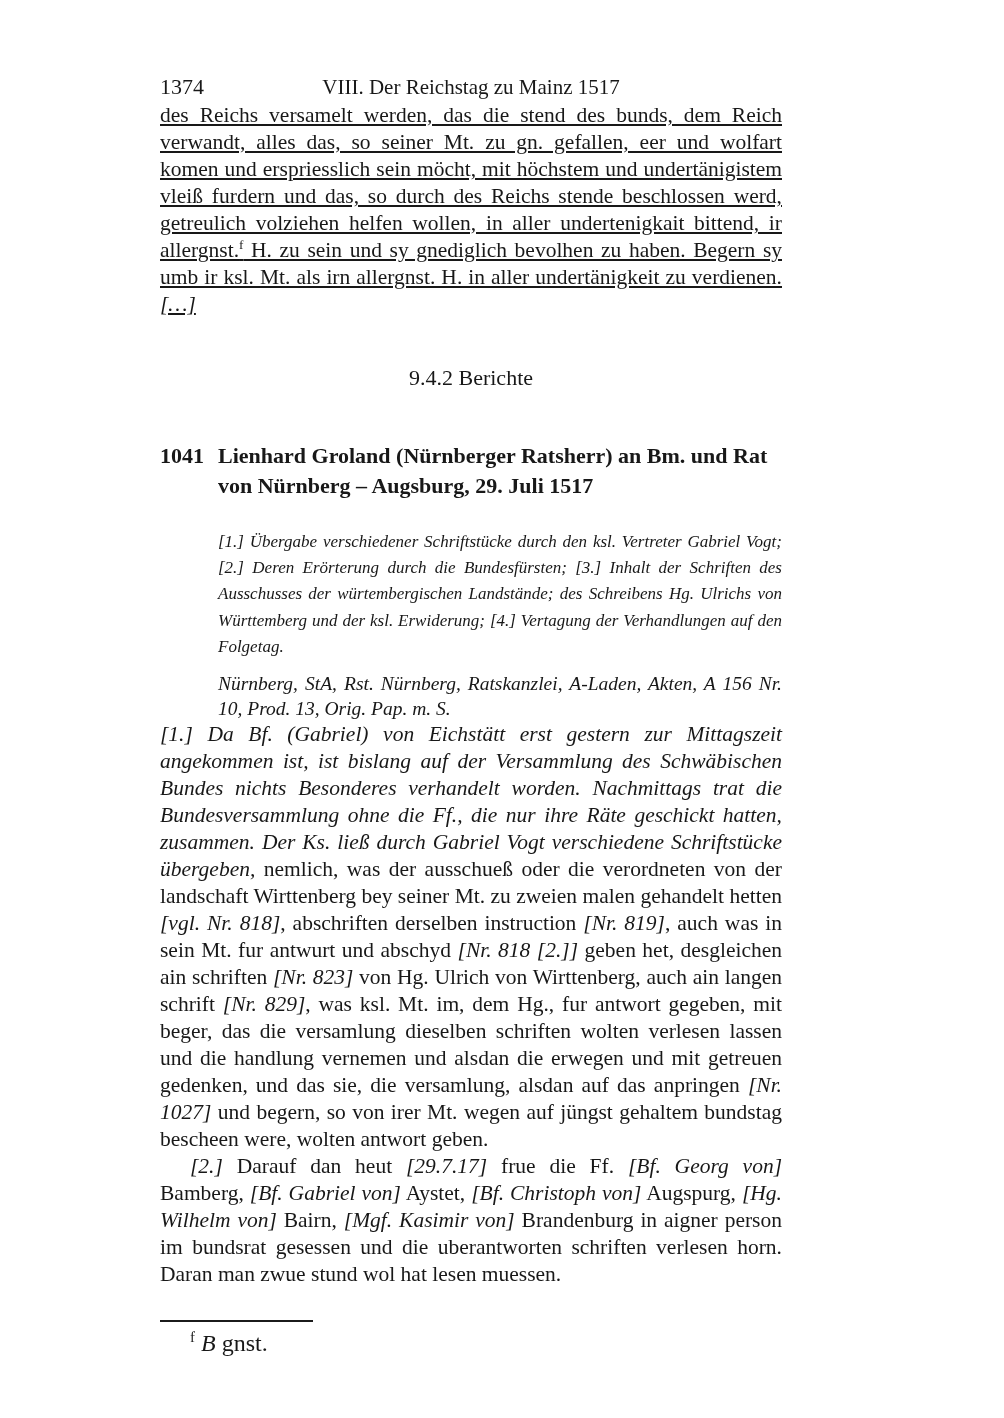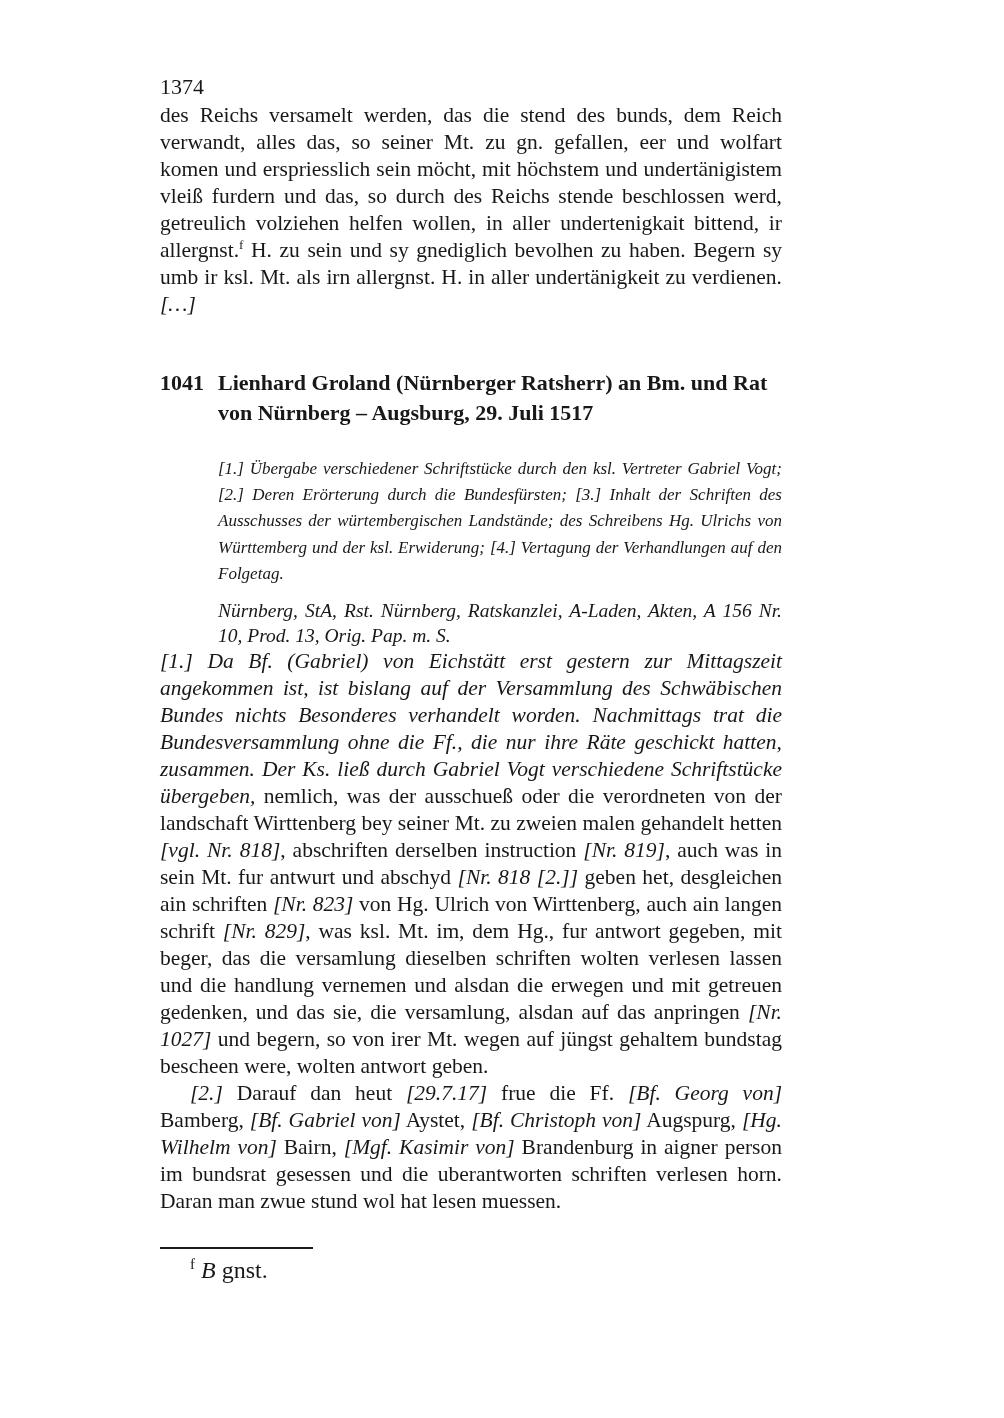--- a/index.html
+++ b/index.html
@@ -22,21 +22,21 @@
     font-size: 21px;
   }
   .pagenum { position: absolute; left: 0; top: 0; font-size: 22px; }
   .running-title { position: absolute; left: 0; right: 0; top: 1px; text-align: center; }
   p.body-text {
     font-size: 21.5px;
     line-height: 27px;
     text-align: justify;
     margin: 0;
   }
-  .intro { margin-top: 17px; }
+  .intro { margin-top: 17px; text-decoration: underline; }
   .section-heading {
     font-size: 22px;
     font-weight: normal;
     text-align: center;
     margin: 47px 0 0 0;
   }
   .entry-heading {
     display: flex;
     font-weight: bold;
     font-size: 22px;
@@ -73,24 +73,26 @@
     line-height: 24px;
   }
 </style>
 </head>
 <body>
 
 <div class="page">
 
   <header class="running-head">
     <span class="pagenum">1374</span>
+    <span class="running-title">VIII. Der Reichstag zu Mainz 1517</span>
   </header>
 
   <p class="body-text intro"><span>des Reichs versamelt werden, das die stend des bunds, dem Reich verwandt, alles das, so seiner Mt. zu gn. gefallen, eer und wolfart komen und erspriesslich sein möcht, mit höchstem und undertänigistem vleiß furdern und das, so durch des Reichs stende beschlossen werd, getreulich volziehen helfen wollen, in aller undertenigkait bittend, ir allergnst.</span><sup>f</sup><span> H. zu sein und sy gnediglich bevolhen zu haben. Begern sy umb ir ksl. Mt. als irn allergnst. H. in aller undertänigkeit zu verdienen. </span><i>[…]</i></p>
 
+  <h2 class="section-heading">9.4.2 Berichte</h2>
 
   <div class="entry-heading">
     <span class="entry-number">1041</span>
     <span class="entry-title">Lienhard Groland (Nürnberger Ratsherr) an Bm. und Rat von Nürnberg – Augsburg, 29. Juli 1517</span>
   </div>
 
   <p class="summary">[1.] Übergabe verschiedener Schriftstücke durch den ksl. Vertreter Gabriel Vogt; [2.] Deren Erörterung durch die Bundesfürsten; [3.] Inhalt der Schriften des Ausschusses der würtembergischen Landstände; des Schreibens Hg. Ulrichs von Württemberg und der ksl. Erwiderung; [4.] Vertagung der Verhandlungen auf den Folgetag.</p>
 
   <p class="source">Nürnberg, StA, Rst. Nürnberg, Ratskanzlei, A-Laden, Akten, A 156 Nr. 10, Prod. 13, Orig. Pap. m. S.</p>
 

